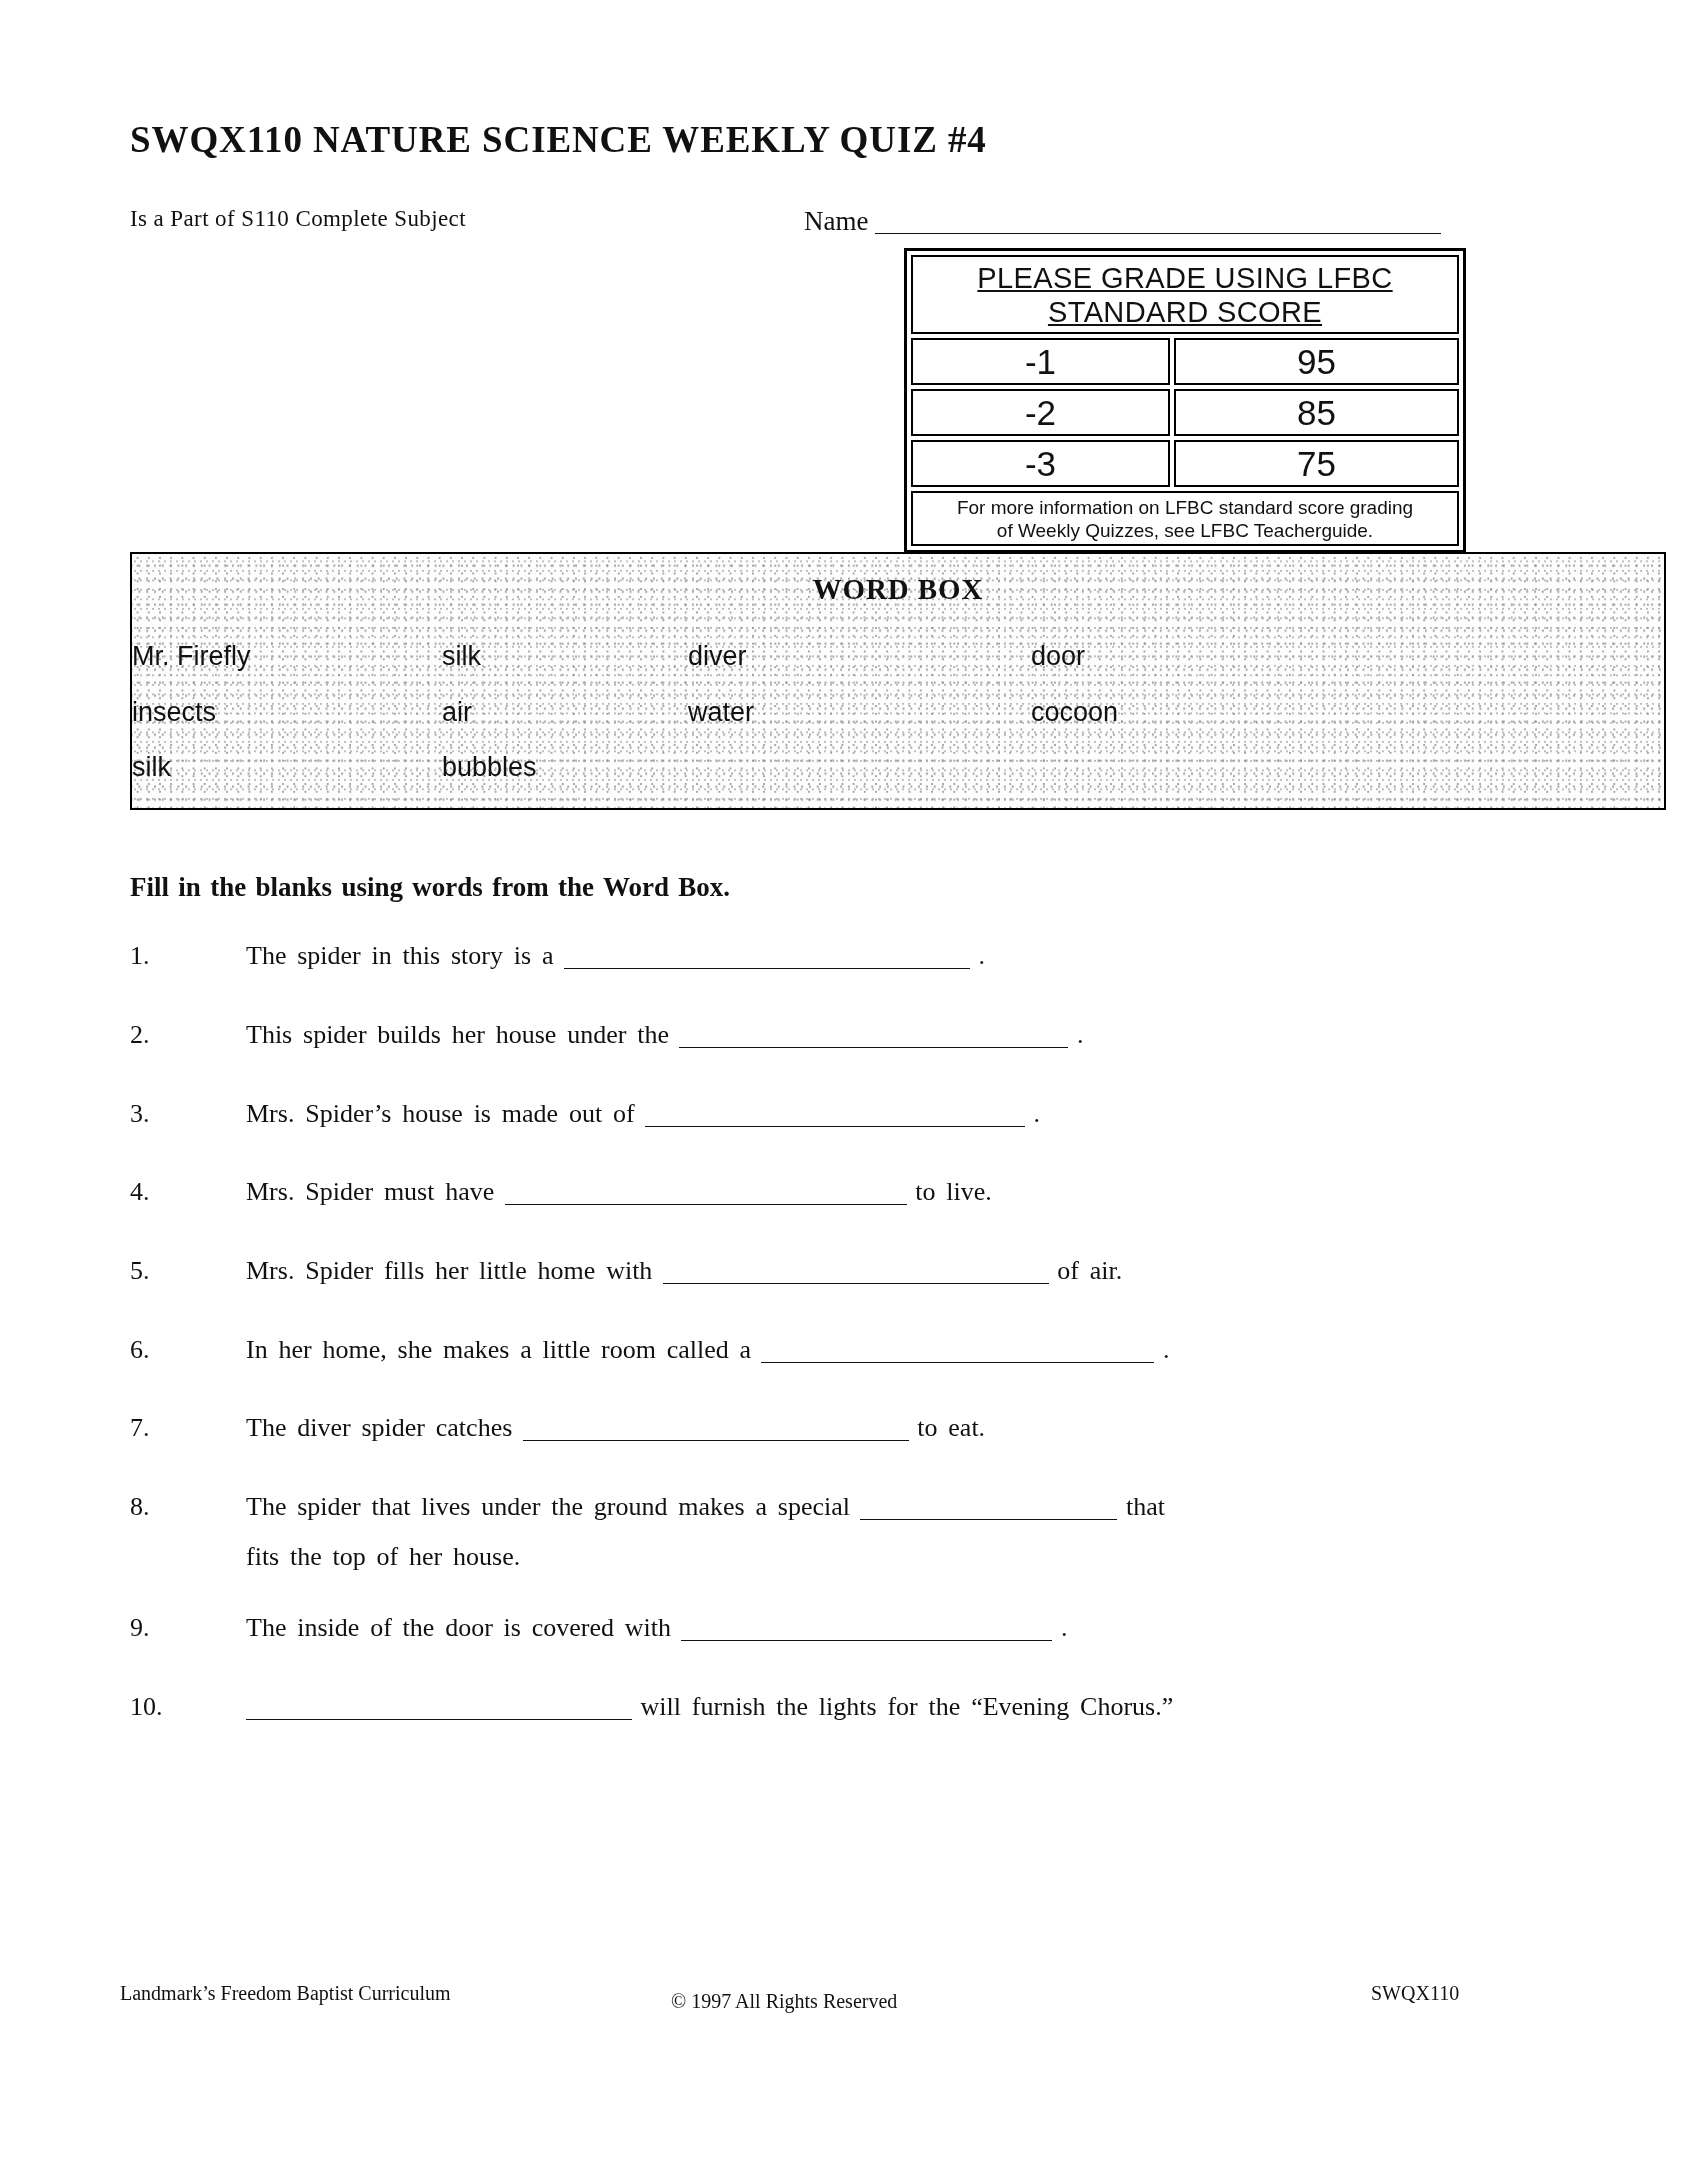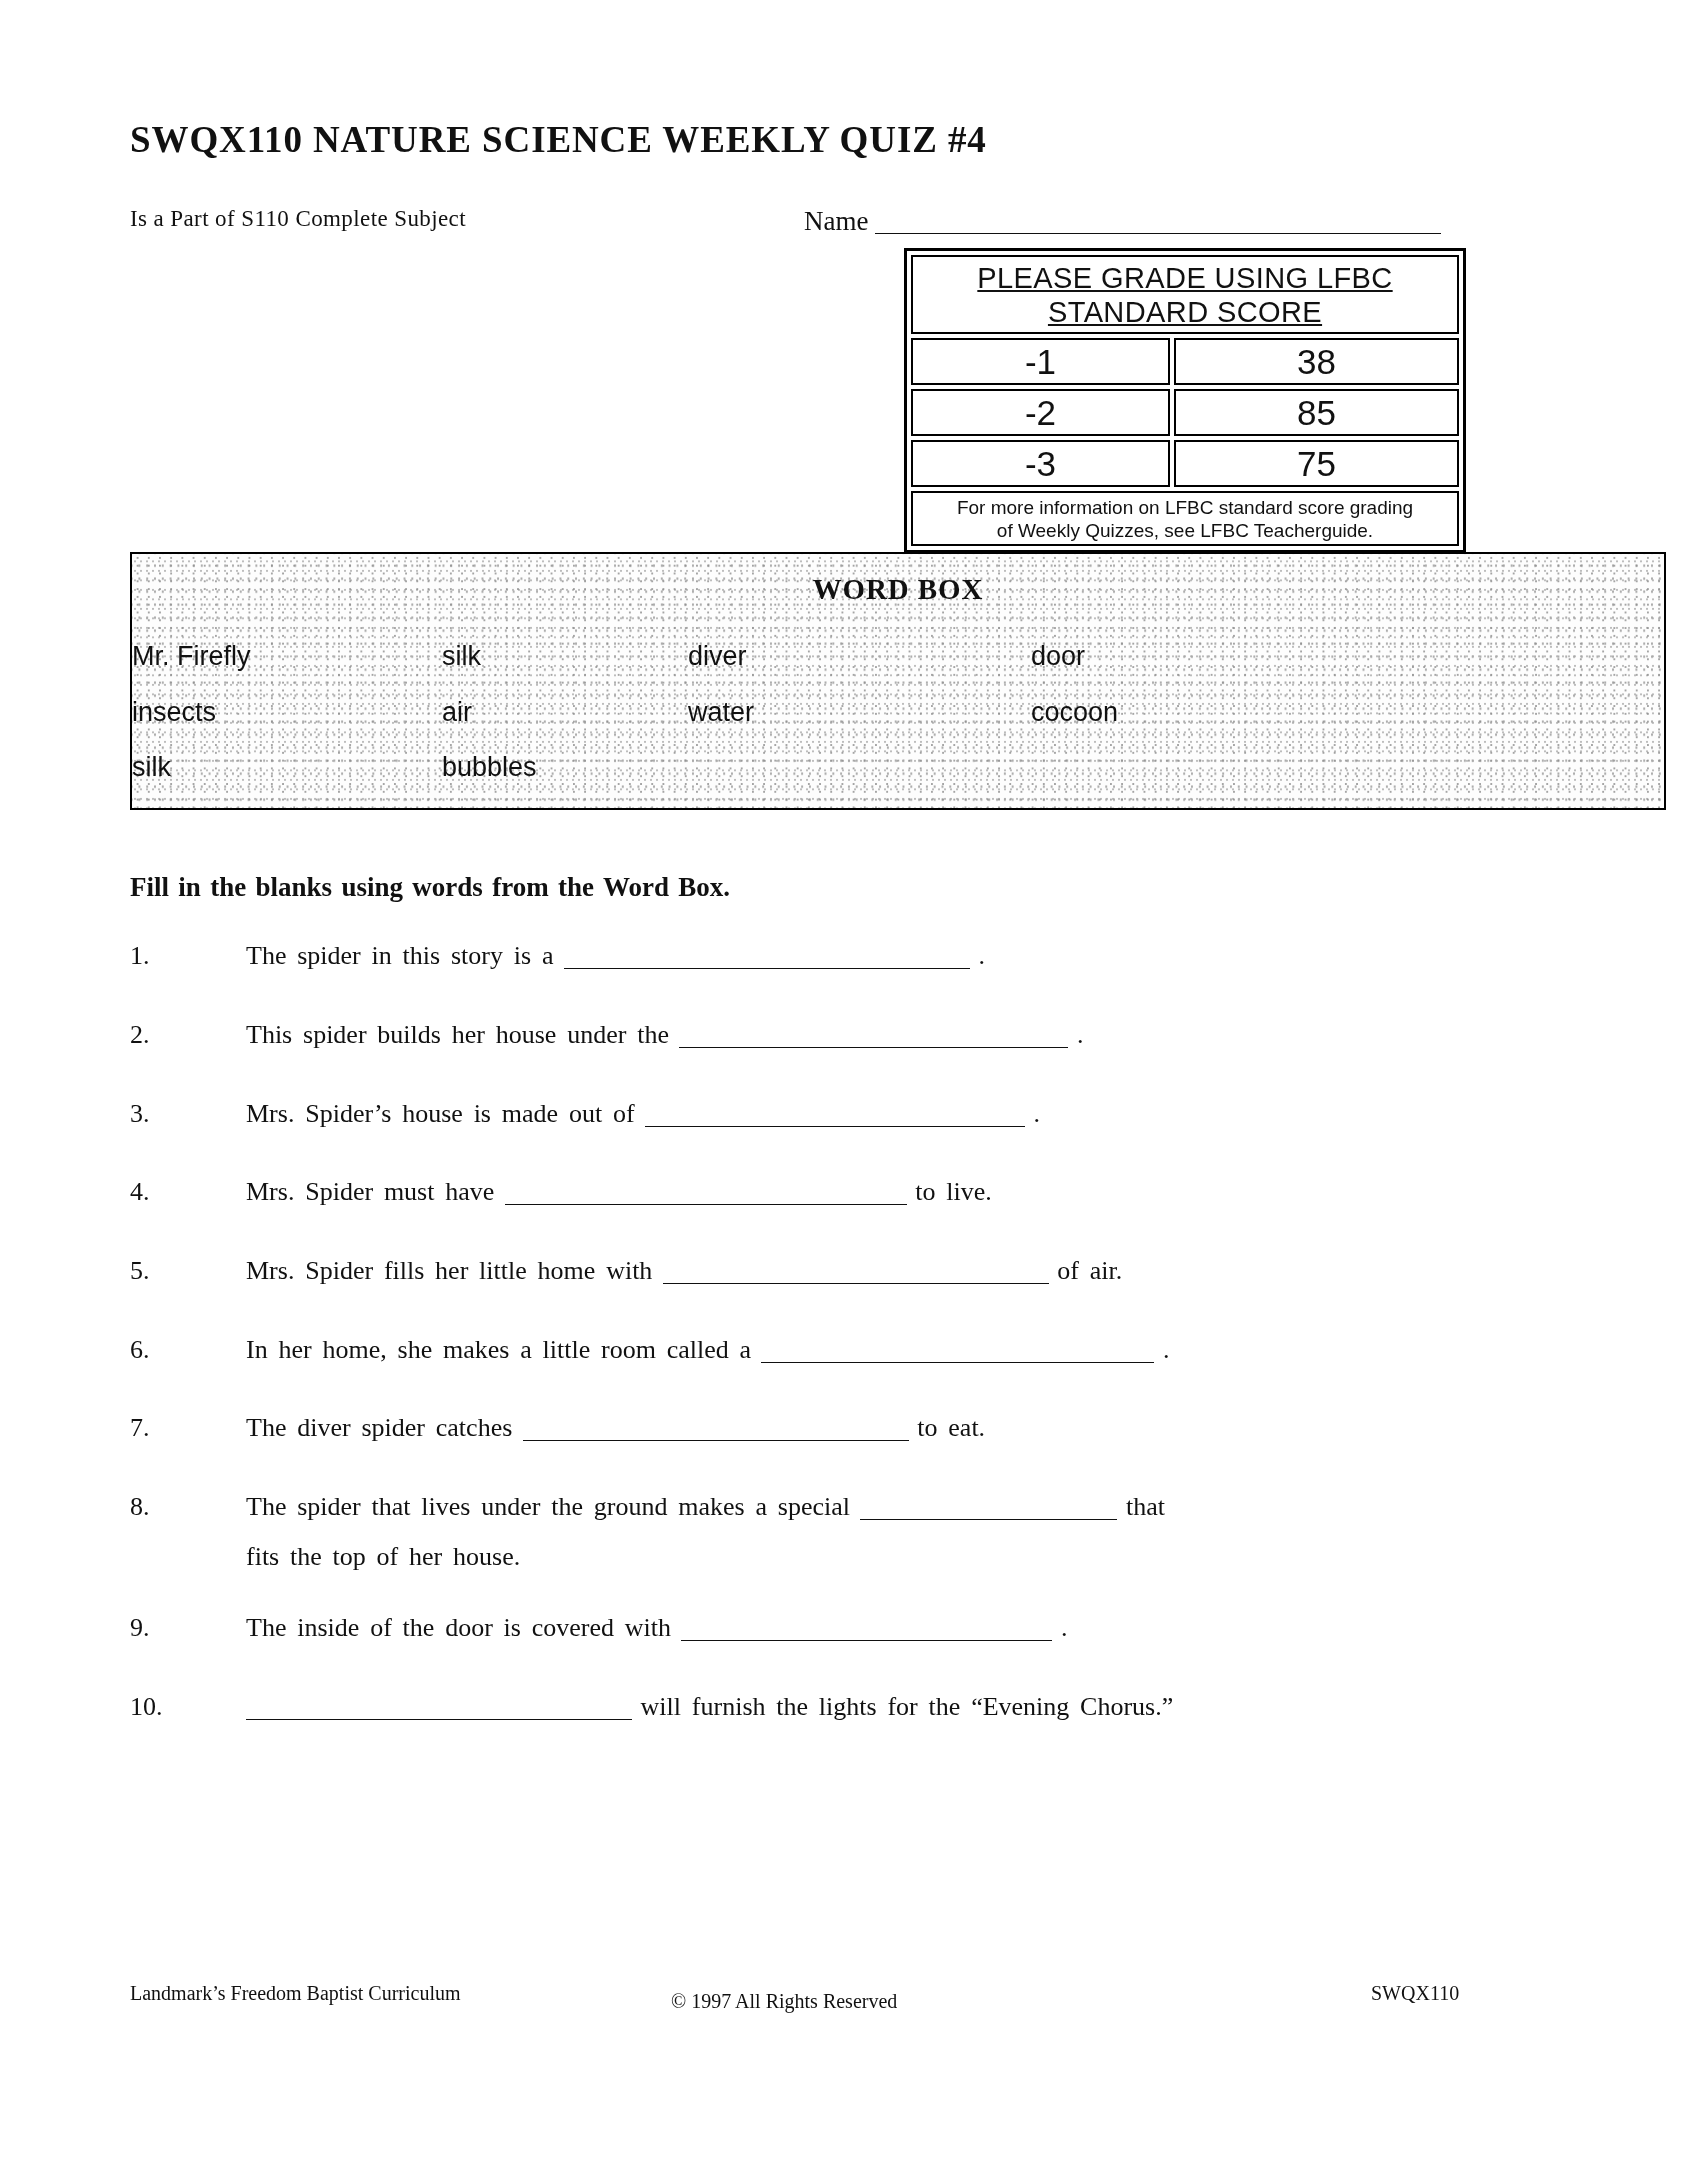--- a/index.html
+++ b/index.html
@@ -83,21 +83,21 @@
   .qtext { flex:1; }
   .blank {
     display:inline-block; height:26px;
     border-bottom:1.7px solid #111;
     margin:0 8.6px 0 10.4px;
     position:relative; top:5.2px;
   }
   .l2 { display:block; margin-top:14.7px; }
   
   .footer-item { position:absolute; top:1982px; font-size:20px; }
-  .f-left   { left:130px;font-family:Liberation Serif, serif; }
+  .f-left   { left:120px;font-family:Liberation Serif, serif; }
   .f-center { left:671px;margin-top:8px; }
   .f-right  { left:1371px; }
 </style>
 </head>
 <body>
 
 <div class="page">
 
   <h1 class="title">SWQX110 NATURE SCIENCE WEEKLY QUIZ #4</h1>
   <div class="subtitle">Is a Part of S110 Complete Subject</div>
@@ -109,21 +109,21 @@
   <table class="grade-table">
     <tbody>
       <tr>
         <td colspan="2" class="gt-header">
           <div>PLEASE GRADE USING LFBC</div>
           <div>STANDARD SCORE</div>
         </td>
       </tr>
       <tr>
         <td class="gt-cell gt-cell-left">-1</td>
-        <td class="gt-cell gt-cell-right">38</td>
+        <td class="gt-cell gt-cell-right">95</td>
       </tr>
       <tr>
         <td class="gt-cell gt-cell-left">-2</td>
         <td class="gt-cell gt-cell-right">85</td>
       </tr>
       <tr>
         <td class="gt-cell gt-cell-left">-3</td>
         <td class="gt-cell gt-cell-right">75</td>
       </tr>
       <tr>

